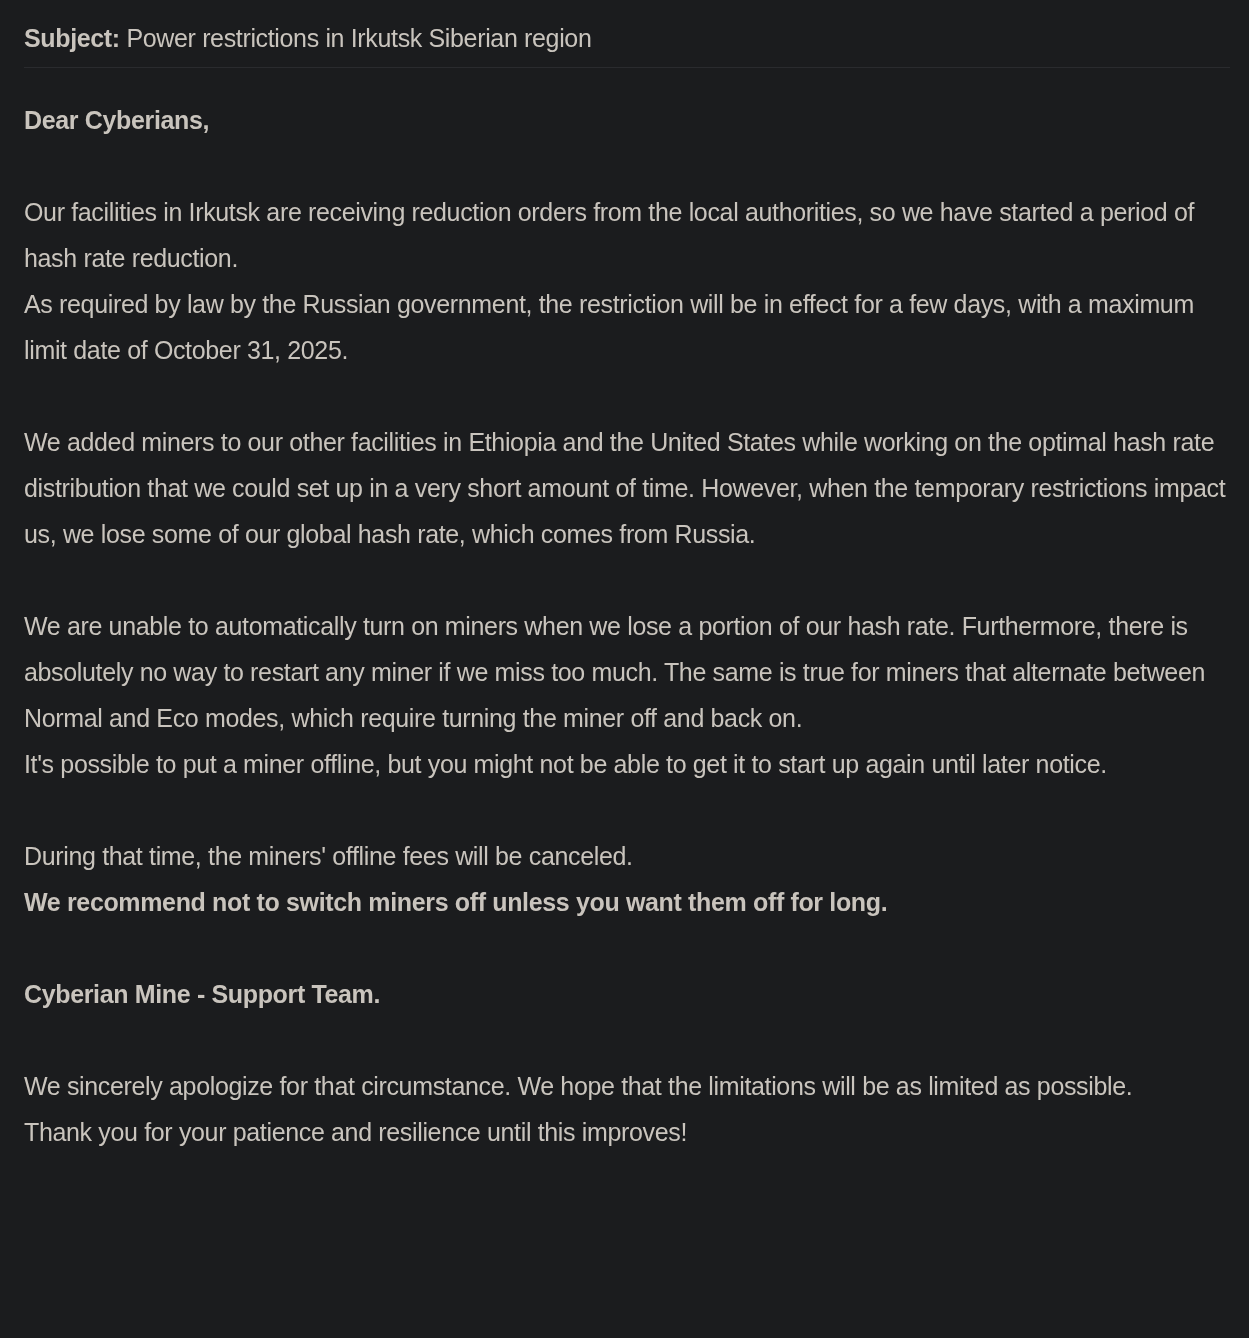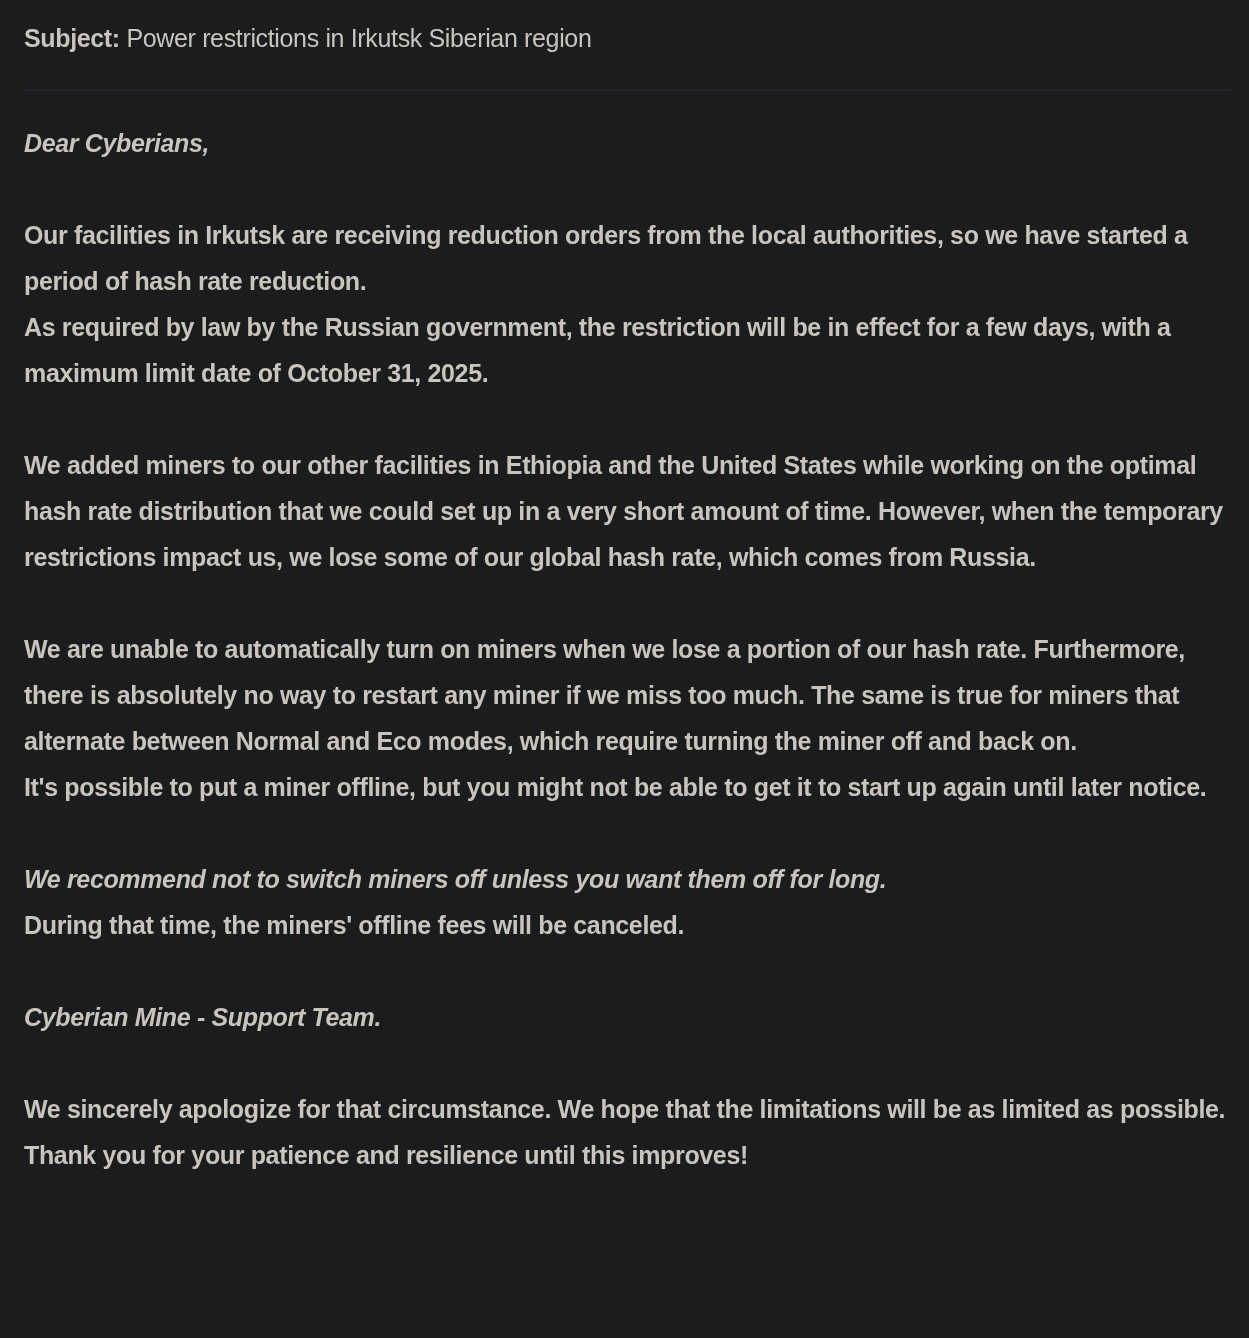--- a/index.html
+++ b/index.html
@@ -13,35 +13,35 @@
       overflow: hidden;
       color: #c9c4bd;
       font-family: "Liberation Sans", sans-serif;
       font-size: 25px;
       letter-spacing: -0.35px;
     }
     .email {
       padding: 0 19px 0 24px;
     }
     .subject-row {
-      height: 91px;
+      height: 68px;
       box-sizing: border-box;
       padding-top: 19px;
       line-height: 38px;
       border-bottom: 1px solid #2a2b2e;
     }
     .subject-label { font-weight: bold; }
     .body {
       padding-top: 29px;
       line-height: 46px;
     }
     .para { margin: 0 0 46px 0; }
     .para:last-child { margin-bottom: 0; }
-    .line { display: block; font-weight: bold; }
-    .bold { font-weight: bold; font-style: italic; }
+    .line { display: block; }
+    .bold { font-weight: bold; }
   </style>
 </head>
 <body>
 
 <div class="email">
   <div class="subject-row">
     <span class="subject-label">Subject:</span>
     <span>Power restrictions in Irkutsk Siberian region</span>
   </div>
 
@@ -56,22 +56,22 @@
     <p class="para">
       <span class="line">We added miners to our other facilities in Ethiopia and the United States while working on the optimal hash rate distribution that we could set up in a very short amount of time. However, when the temporary restrictions impact us, we lose some of our global hash rate, which comes from Russia.</span>
     </p>
 
     <p class="para">
       <span class="line">We are unable to automatically turn on miners when we lose a portion of our hash rate. Furthermore, there is absolutely no way to restart any miner if we miss too much. The same is true for miners that alternate between Normal and Eco modes, which require turning the miner off and back on.</span>
       <span class="line">It's possible to put a miner offline, but you might not be able to get it to start up again until later notice.</span>
     </p>
 
     <p class="para">
+      <span class="line">During that time, the miners' offline fees will be canceled.</span>
       <span class="line bold">We recommend not to switch miners off unless you want them off for long.</span>
-      <span class="line">During that time, the miners' offline fees will be canceled.</span>
     </p>
 
     <p class="para bold">Cyberian Mine - Support Team.</p>
 
     <p class="para">
       <span class="line">We sincerely apologize for that circumstance. We hope that the limitations will be as limited as possible.</span>
       <span class="line">Thank you for your patience and resilience until this improves!</span>
     </p>
   </div>
 </div>

